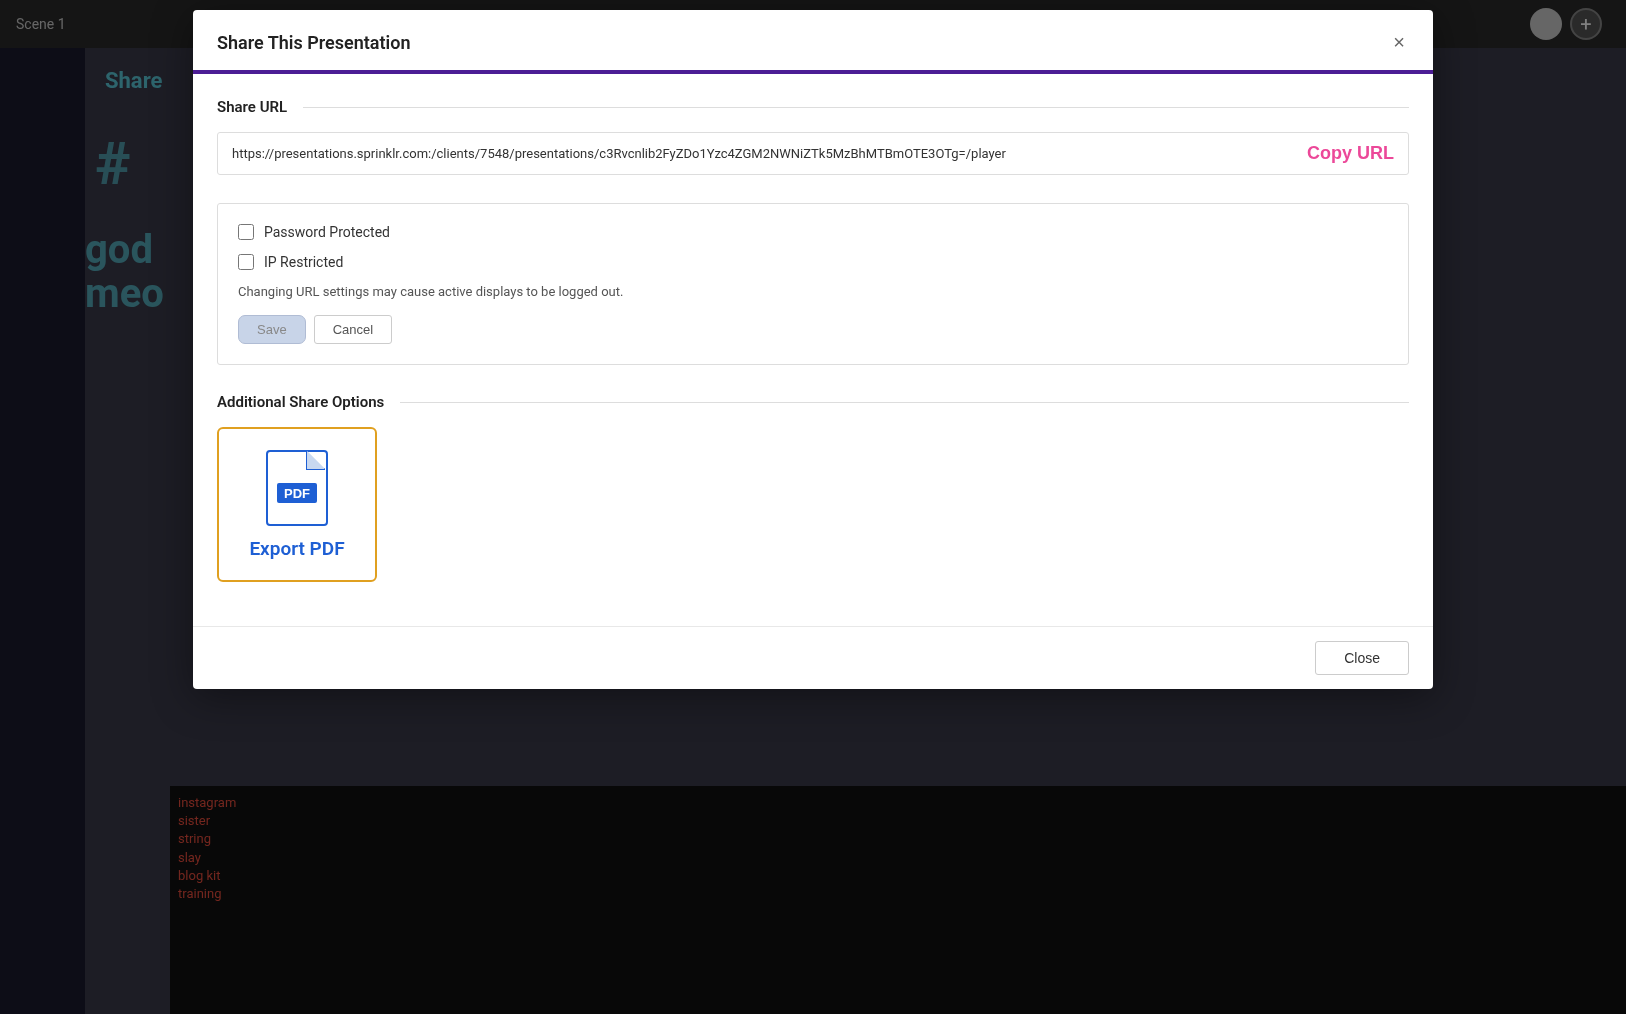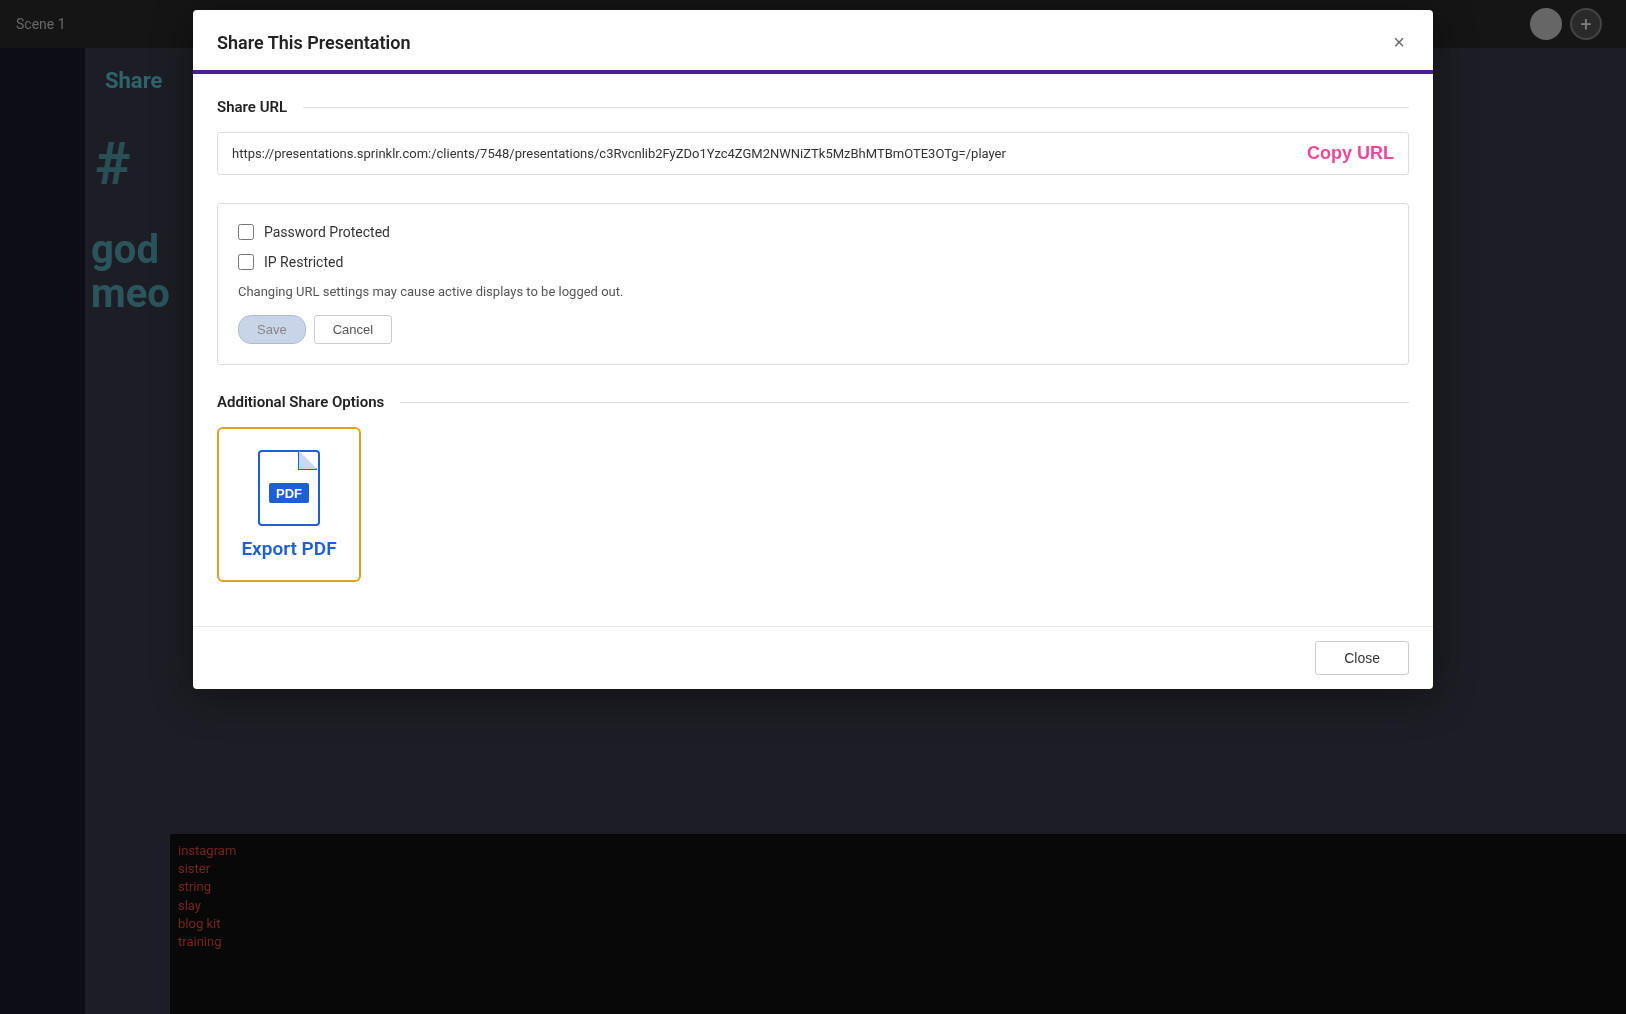--- a/index.html
+++ b/index.html
@@ -94,34 +94,34 @@
       font-weight: bold;
       position: absolute;
       top: 80px;
       left: 10px;
       opacity: 0.7;
     }
 
     .bg-word-cloud {
       position: absolute;
       top: 180px;
-      left: 6px;
+      left: 0;
       color: #5bc8d8;
       font-size: 40px;
       font-weight: bold;
       line-height: 1.1;
       opacity: 0.8;
     }
 
     .bg-bottom-bar {
       position: absolute;
       bottom: 0;
       left: 85px;
       right: 0;
-      height: 180px;
+      height: 228px;
       background: #111;
       overflow: hidden;
     }
 
     .bg-bottom-text {
       color: #e74c3c;
       font-size: 13px;
       padding: 8px;
       line-height: 1.4;
     }
@@ -270,21 +270,21 @@
     }
 
     .btn-row {
       display: flex;
       gap: 8px;
     }
 
     .btn-save {
       background: #c8d4e8;
       border: 1px solid #b0bcd4;
-      border-radius: 13px;
+      border-radius: 7px;
       padding: 6px 18px;
       font-size: 13px;
       color: #888;
       cursor: not-allowed;
     }
 
     .btn-cancel {
       background: #fff;
       border: 1px solid #ccc;
       border-radius: 3px;
@@ -294,21 +294,21 @@
       cursor: pointer;
     }
 
     
     .share-options-grid {
       display: flex;
       gap: 12px;
     }
 
     .share-option-card {
-      width: 144px;
+      width: 160px;
       height: 155px;
       border: 2px solid #e0a020;
       border-radius: 6px;
       background: #fff;
       display: flex;
       flex-direction: column;
       align-items: center;
       justify-content: center;
       cursor: pointer;
       padding: 12px;

